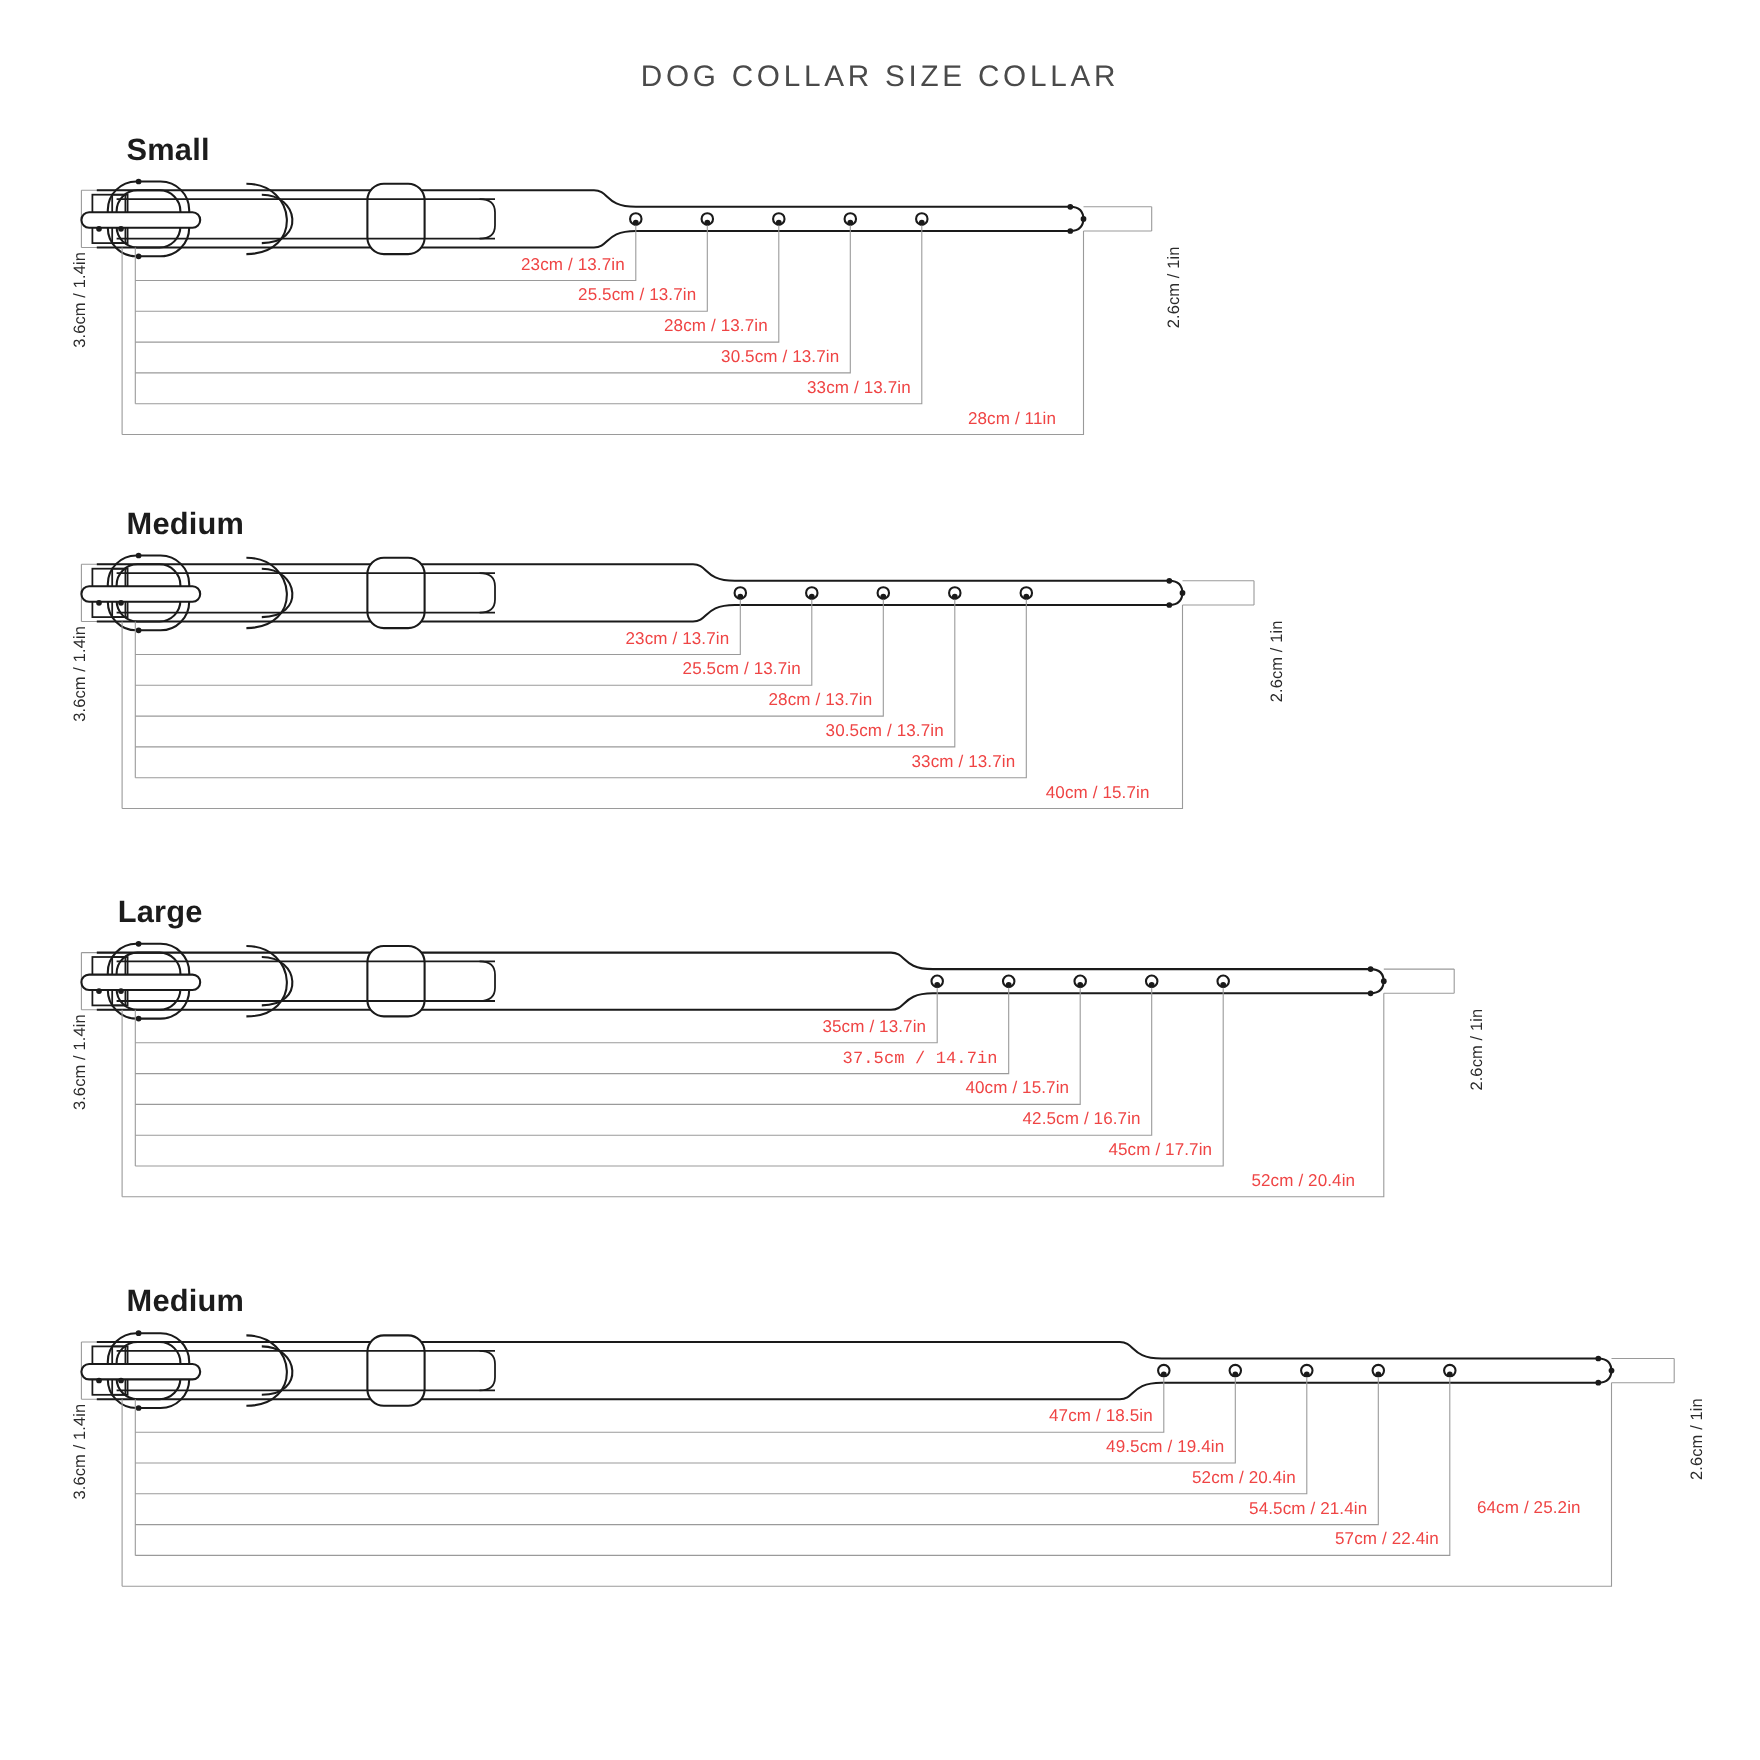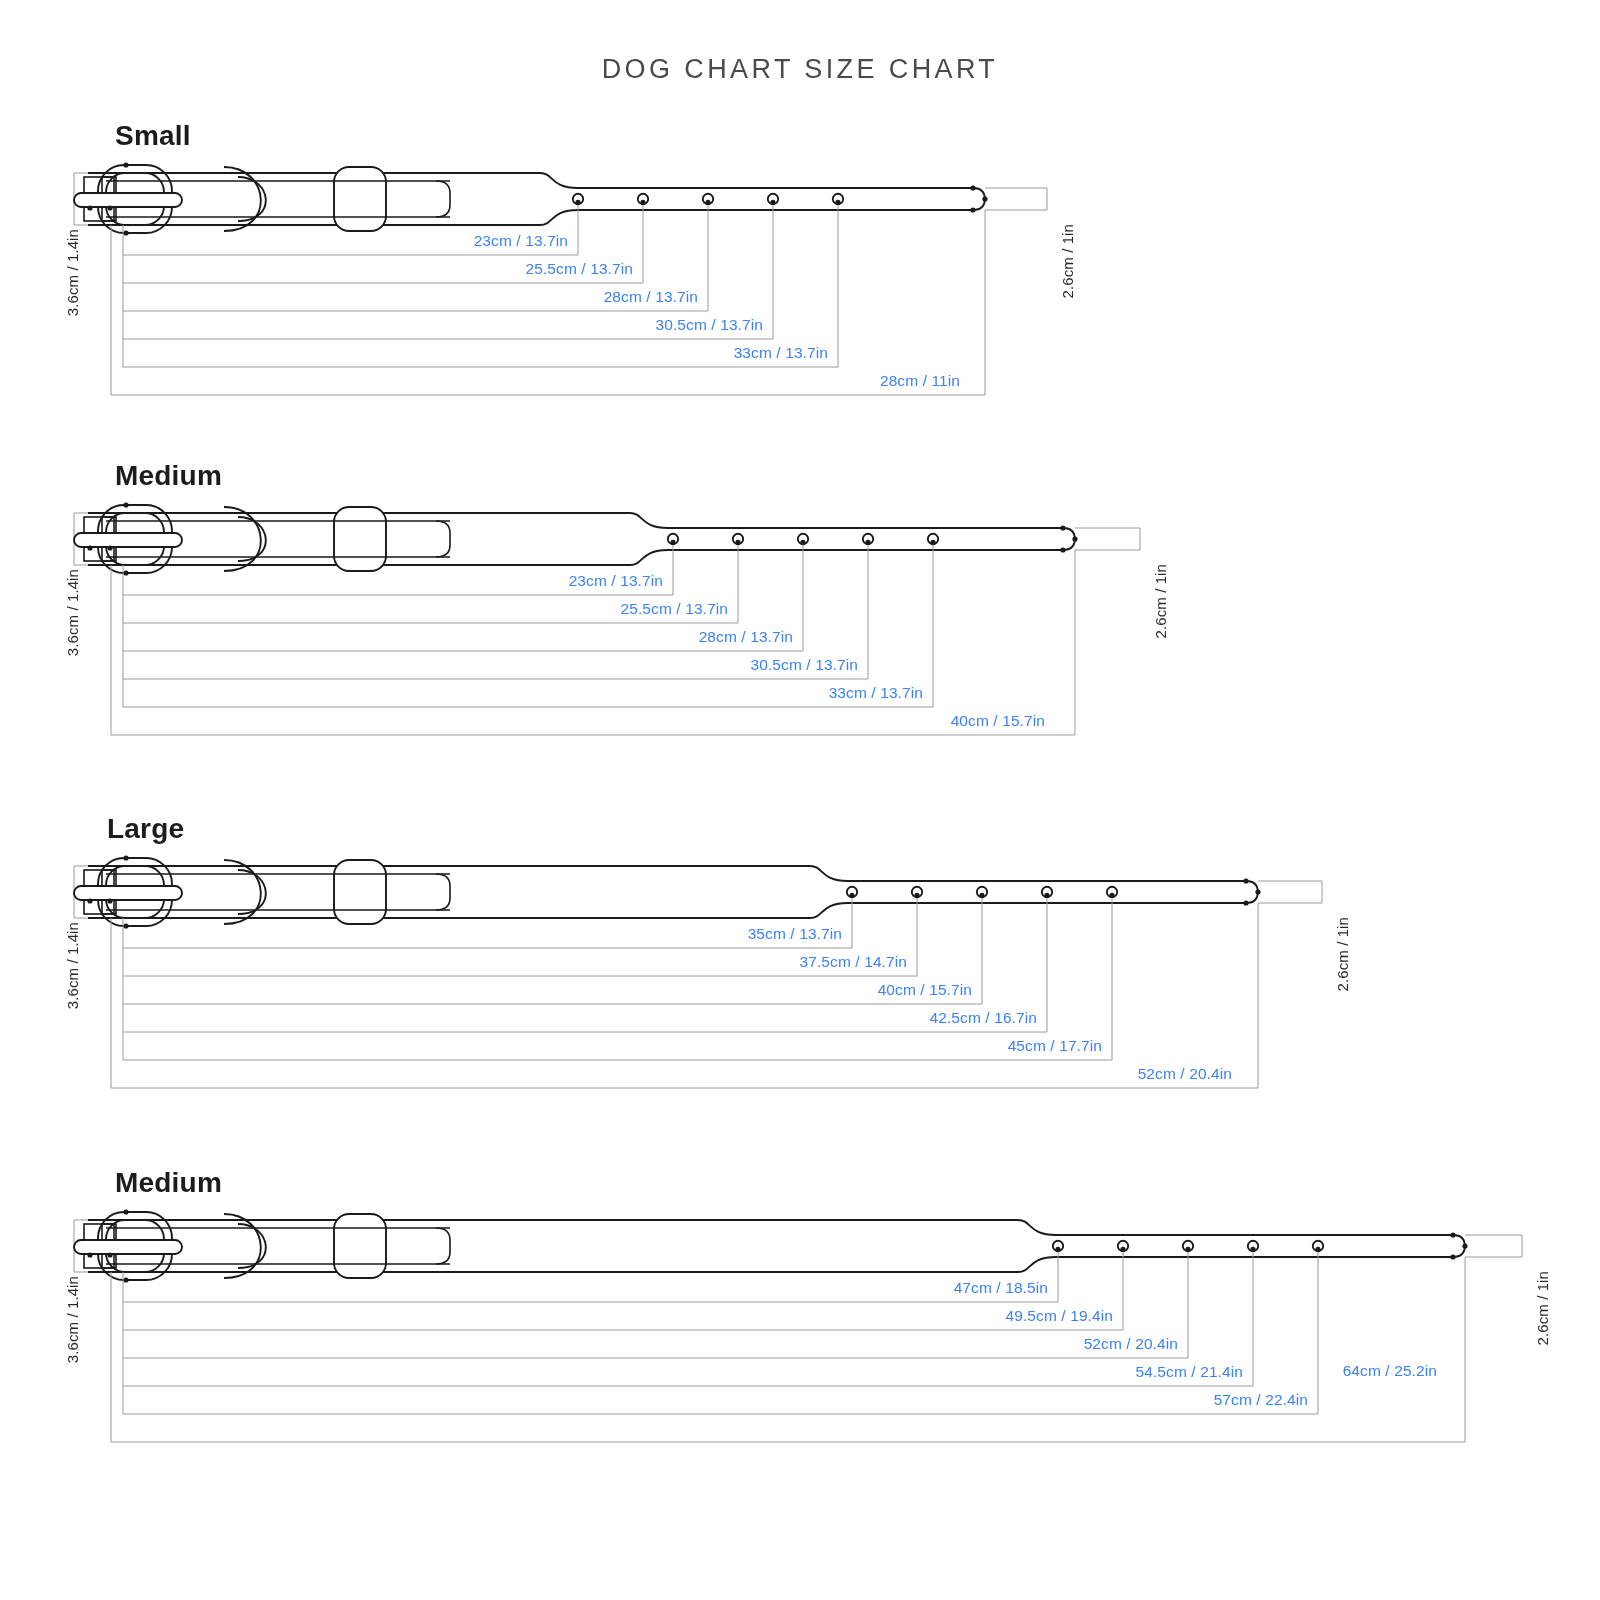--- a/index.html
+++ b/index.html
@@ -57,31 +57,31 @@
   }
   .vlabel-left {
     transform: rotate(-90deg) translateX(-100%);
   }
   .vlabel-right {
     transform: rotate(-90deg) translateX(-100%);
   }
   .dim-text {
     position: absolute;
     font-size: 15.5px;
-    color: #3b82f6;
+    color: #ef4444;
     white-space: nowrap;
     text-align: right;
     letter-spacing: 0.1px;
   }
 </style>
 </head>
 <body>
 
 <div id="chart-root">
-  <div class="chart-title">DOG CHART SIZE CHART</div>
+  <div class="chart-title">DOG COLLAR SIZE COLLAR</div>
   <div id="sections-host">
       <div class="section-label" style="left: 115px; top: 120px;">Small</div>
       <div class="dim-text" style="left: 238px; width: 330px; top: 232px;">23cm / 13.7in</div>
       <div class="dim-text" style="left: 303px; width: 330px; top: 260px;">25.5cm / 13.7in</div>
       <div class="dim-text" style="left: 368px; width: 330px; top: 288px;">28cm / 13.7in</div>
       <div class="dim-text" style="left: 433px; width: 330px; top: 316px;">30.5cm / 13.7in</div>
       <div class="dim-text" style="left: 498px; width: 330px; top: 344px;">33cm / 13.7in</div>
       <div class="dim-text" style="left: 630px; width: 330px; top: 372px;">28cm / 11in</div>
       <svg class="collar-svg" width="1600" height="330" viewBox="0 0 1600 330" style="top: 125px;">
         <g>
@@ -207,21 +207,21 @@
           <path d="M 123 242 L 933 242 L 933 80" stroke="#9a9a9a" stroke-width="1" fill="none"></path>
           <path d="M 111 270 L 1075 270 L 1075 85" stroke="#9a9a9a" stroke-width="1" fill="none"></path>
           <path d="M 111 100 L 111 270" stroke="#9a9a9a" stroke-width="1" fill="none"></path>
           <path d="M 123 100 L 123 242" stroke="#9a9a9a" stroke-width="1" fill="none"></path>
         </g>
       </svg>
       <div class="vlabel vlabel-left" style="left: 64px; top: 569px;">3.6cm / 1.4in</div>
       <div class="vlabel vlabel-right" style="left: 1152px; top: 564px;">2.6cm / 1in</div>
       <div class="section-label" style="left: 107px; top: 813px;">Large</div>
       <div class="dim-text" style="left: 512px; width: 330px; top: 925px;">35cm / 13.7in</div>
-      <div class="dim-text" style="left: 577px; width: 330px; top: 953px;">37.5cm / 14.7in</div>
+      <div class="dim-text" style="left: 577px; width: 330px; top: 953px; font-family: Liberation Mono, monospace;">37.5cm / 14.7in</div>
       <div class="dim-text" style="left: 642px; width: 330px; top: 981px;">40cm / 15.7in</div>
       <div class="dim-text" style="left: 707px; width: 330px; top: 1009px;">42.5cm / 16.7in</div>
       <div class="dim-text" style="left: 772px; width: 330px; top: 1037px;">45cm / 17.7in</div>
       <div class="dim-text" style="left: 902px; width: 330px; top: 1065px;">52cm / 20.4in</div>
       <svg class="collar-svg" width="1600" height="330" viewBox="0 0 1600 330" style="top: 818px;">
         <g>
           <path d="M 74 48 L 148 48 M 74 100 L 148 100
         M 74 48 L 74 100" stroke="#9a9a9a" stroke-width="1" fill="none"></path>
           <path d="M 1258 63 L 1322 63 M 1258 85 L 1322 85
         M 1322 63 L 1322 85" stroke="#9a9a9a" stroke-width="1" fill="none"></path>

